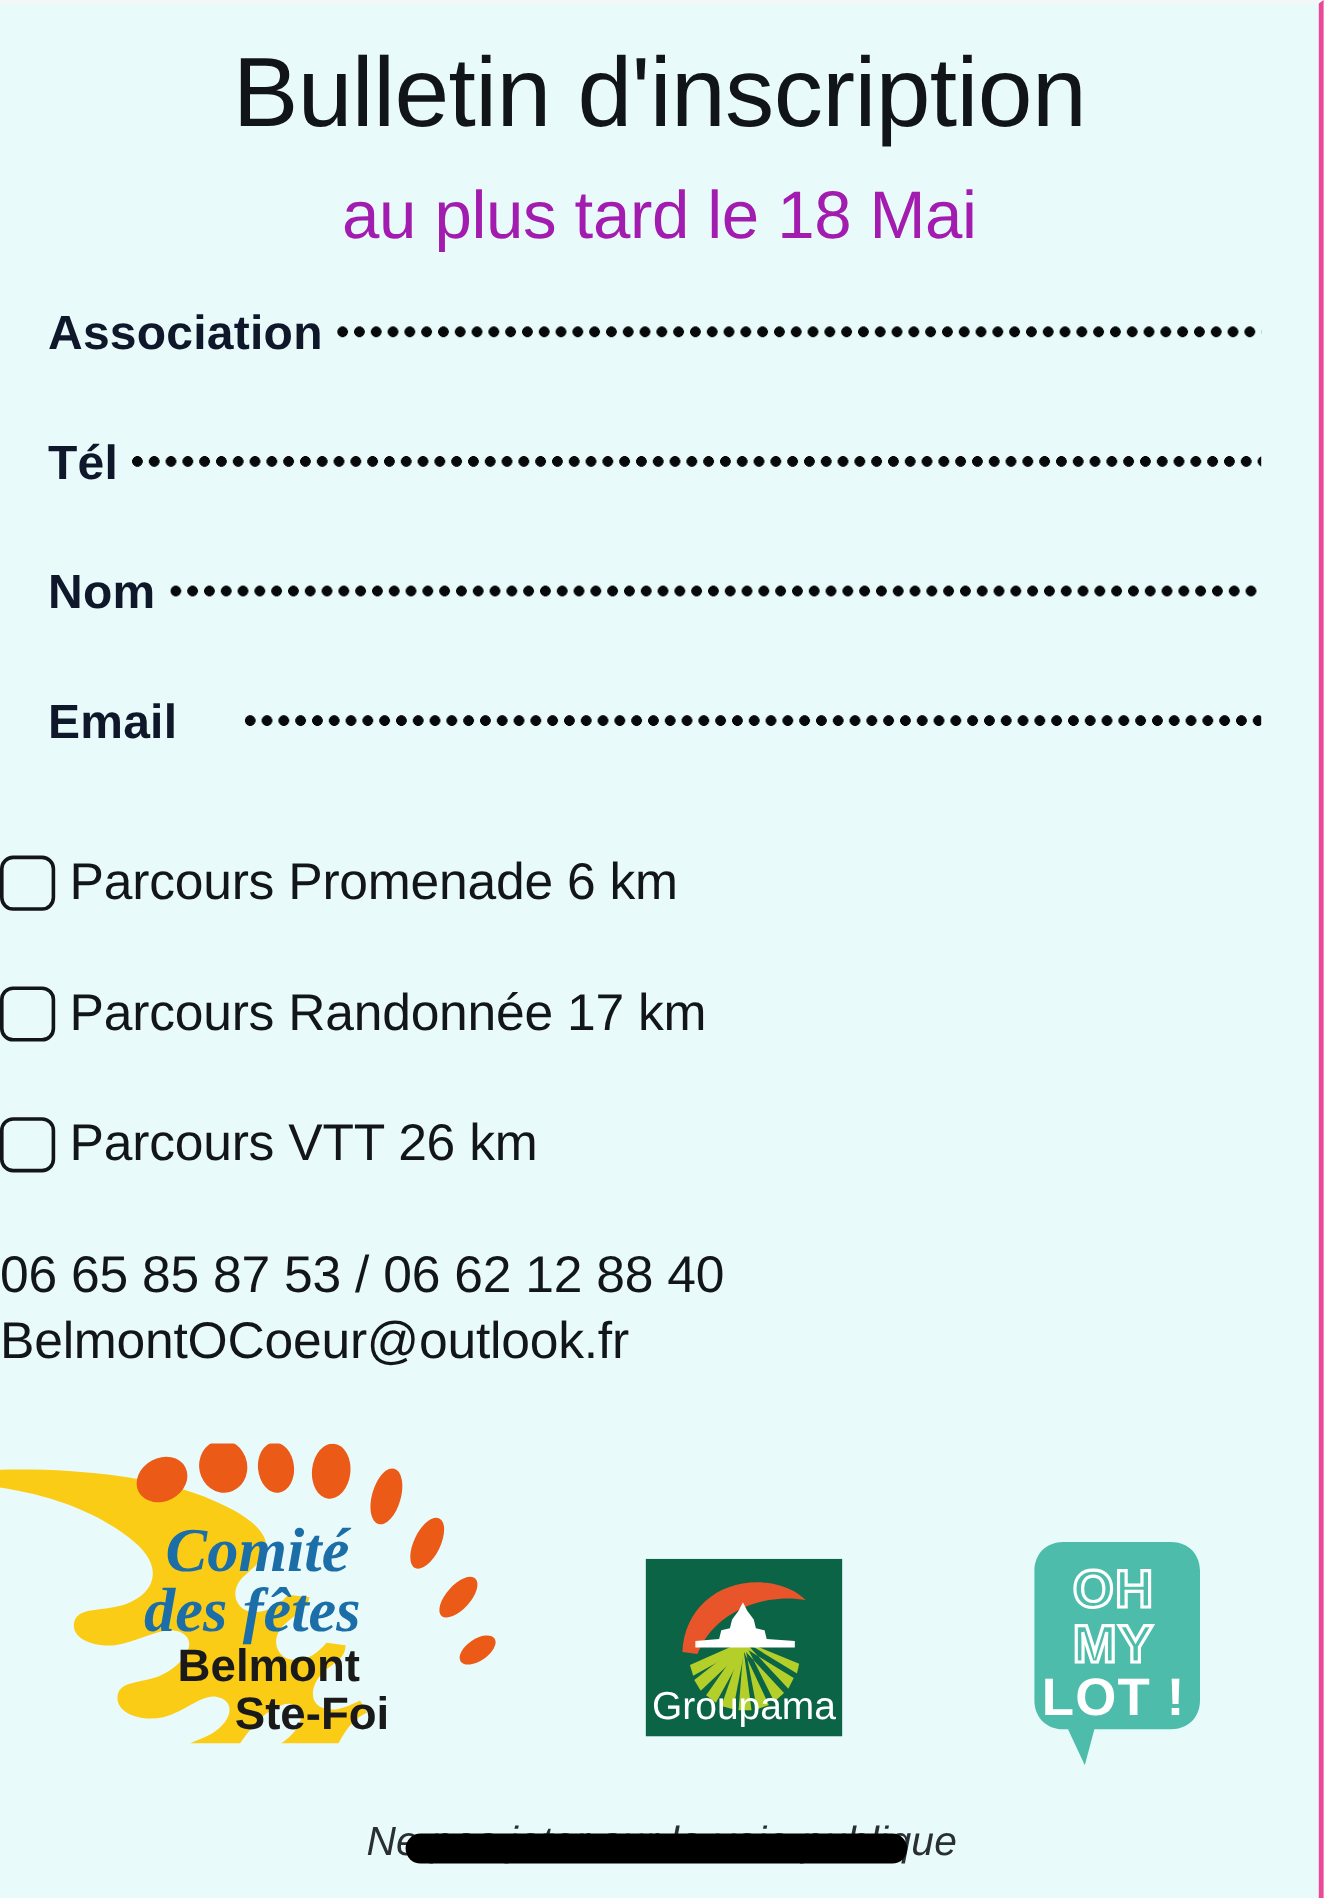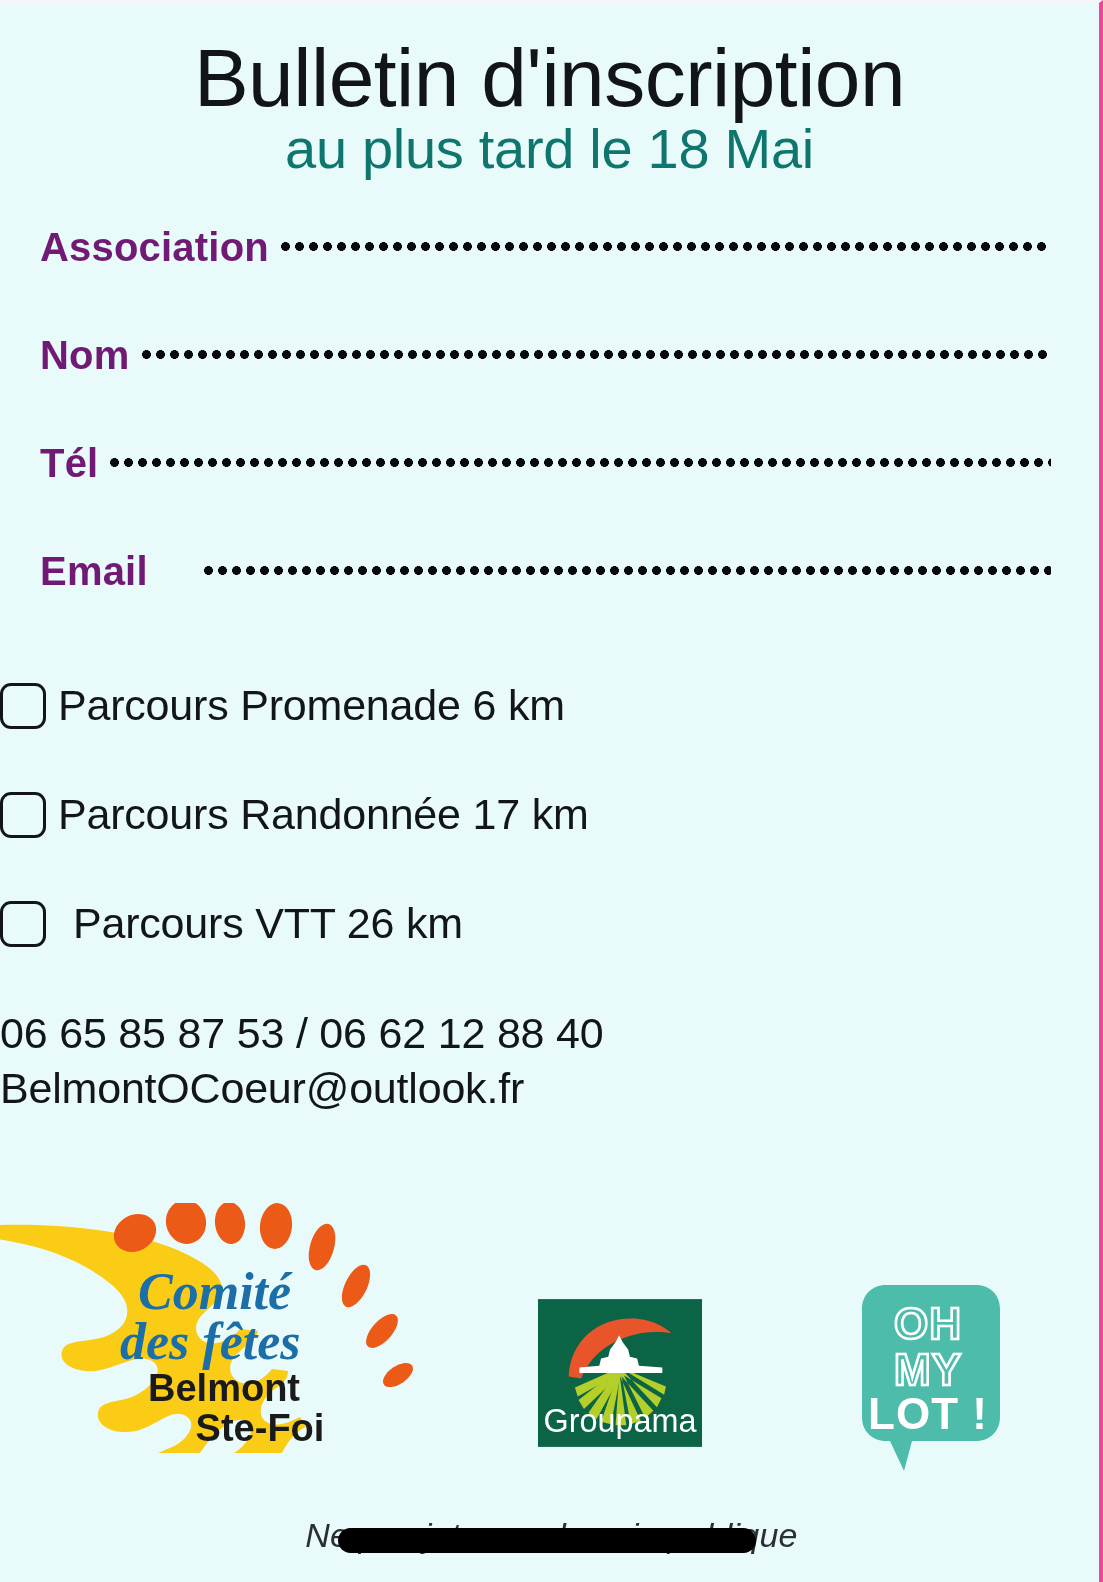--- a/index.html
+++ b/index.html
@@ -33,25 +33,25 @@
   }
   .title {
     font-size: 82px;
     line-height: 1.0;
     font-weight: 400;
     color: #111418;
     letter-spacing: -0.5px;
     white-space: nowrap;
   }
   .subtitle {
-    margin-top: 2px;
+    margin-top: 32px;
     font-size: 56px;
     line-height: 1.0;
     font-weight: 400;
-    color: #0f766e;
+    color: #a21caf;
     letter-spacing: -0.3px;
     white-space: nowrap;
   }
 
   
   .form-block {
     margin-top: 44px;
     padding: 0 40px 0 40px;
   }
   .form-row {
@@ -59,21 +59,21 @@
     align-items: baseline;
     height: 72px;
     margin-bottom: 36px;
     overflow: hidden;
   }
   .form-row:last-child { margin-bottom: 0; gap: 44px; }
 
   .field-label {
     font-size: 40px;
     font-weight: 700;
-    color: #701a75;
+    color: #0f172a;
     white-space: nowrap;
     flex: 0 0 auto;
     letter-spacing: 0.2px;
   }
   .dot-fill {
     flex: 1 1 auto;
     margin-left: 12px;
     position: relative;
     height: 40px;
   }
@@ -91,21 +91,21 @@
 
   
   .options-block {
     margin-top: 64px;
   }
   .option-row {
     display: flex;
     align-items: center;
     margin-bottom: 60px;
   }
-  .option-row:last-child { margin-bottom: 16px; gap: 15px; }
+  .option-row:last-child { margin-bottom: 16px; }
 
   .checkbox {
     width: 46px;
     height: 46px;
     border: 3px solid #12161a;
     border-radius: 11px;
     background: transparent;
     flex: 0 0 auto;
     box-sizing: border-box;
   }
@@ -206,26 +206,26 @@
   </div>
 
   <div class="form-block">
 
     <div class="form-row">
       <span class="field-label">Association</span>
       <span class="dot-fill"></span>
     </div>
 
     <div class="form-row">
+      <span class="field-label">Tél</span>
+      <span class="dot-fill"></span>
+    </div>
+
+    <div class="form-row">
       <span class="field-label">Nom</span>
-      <span class="dot-fill"></span>
-    </div>
-
-    <div class="form-row">
-      <span class="field-label">Tél</span>
       <span class="dot-fill"></span>
     </div>
 
     <div class="form-row">
       <span class="field-label">Email</span>
       <span class="dot-fill"></span>
     </div>
 
   </div>
 

